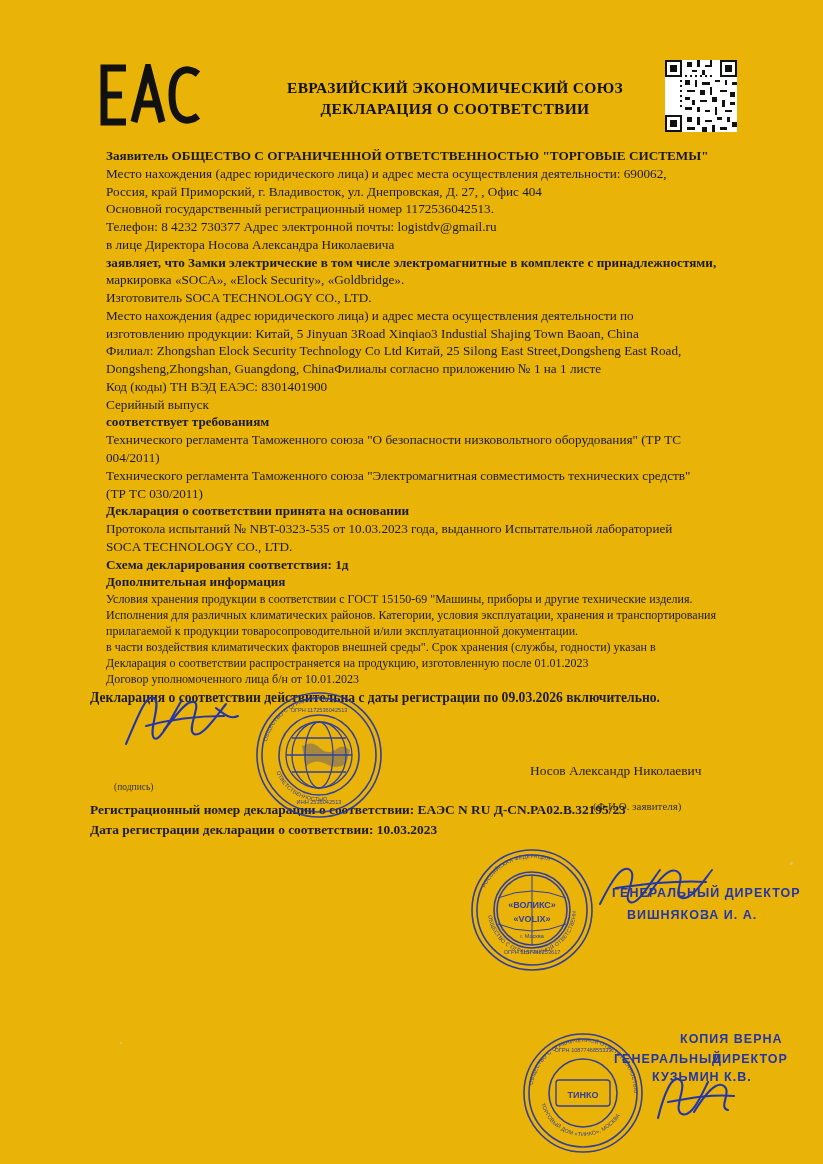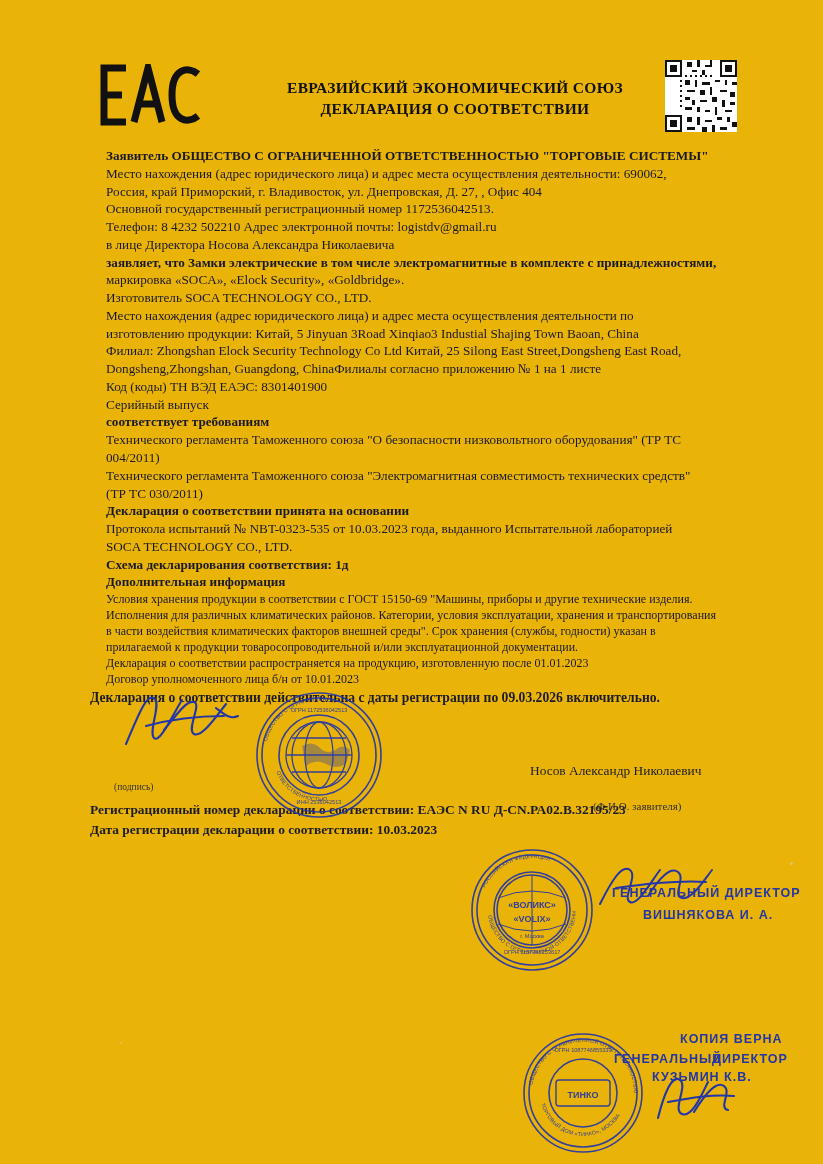--- a/index.html
+++ b/index.html
@@ -182,21 +182,21 @@
     position: absolute;
     font-family: "Liberation Sans", sans-serif;
     color: #2336a8;
     font-weight: bold;
     letter-spacing: 1px;
     font-size: 12.5px;
     line-height: 1.45;
     pointer-events: none;
   }
   .ht-gd { left: 612px; top: 884px; }
-  .ht-gd2 { left: 628px; top: 906px; padding-left: 15px; }
+  .ht-gd2 { left: 612px; top: 906px; padding-left: 15px; }
   .ht-copy { left: 660px; top: 1030px; padding-left: 20px; }
   .ht-gen { left: 614px; top: 1050px; }
   .ht-dir { left: 712px; top: 1050px; }
   .ht-kuz { left: 652px; top: 1068px; }
 
   .stamp-text-ring { font-size: 5.4px; font-family: "Liberation Sans", sans-serif; fill: #2336a8; letter-spacing: .2px; }
   .stamp-core { font-size: 9px; font-family: "Liberation Sans", sans-serif; fill: #2336a8; font-weight: bold; }
   .stamp-small { font-size: 5.6px; font-family: "Liberation Sans", sans-serif; fill: #2336a8; }
 
   .speck { position:absolute; background:#cfd3e2; border-radius:50%; opacity:.5; }
@@ -305,21 +305,21 @@
         </g>
       </svg>
     </div>
   </div>
 
   <div class="doc-body">
     <p class="b">Заявитель ОБЩЕСТВО С ОГРАНИЧЕННОЙ ОТВЕТСТВЕННОСТЬЮ "ТОРГОВЫЕ СИСТЕМЫ"</p>
     <p>Место нахождения (адрес юридического лица) и адрес места осуществления деятельности: 690062,</p>
     <p>Россия, край Приморский, г. Владивосток, ул. Днепровская, Д. 27,  , Офис 404</p>
     <p>Основной государственный регистрационный номер 1172536042513.</p>
-    <p>Телефон: 8 4232 502210 Адрес электронной почты: logistdv@gmail.ru</p>
+    <p>Телефон: 8 4232 730377 Адрес электронной почты: logistdv@gmail.ru</p>
     <p>в лице Директора Носова Александра Николаевича</p>
     <p class="b">заявляет, что Замки электрические в том числе электромагнитные в комплекте с принадлежностями,</p>
     <p>маркировка «SOCA», «Elock Security», «Goldbridge».</p>
     <p>Изготовитель SOCA TECHNOLOGY CO., LTD.</p>
     <p>Место нахождения (адрес юридического лица) и адрес места осуществления деятельности по</p>
     <p>изготовлению продукции: Китай, 5 Jinyuan 3Road Xinqiao3 Industial Shajing Town  Baoan, China</p>
     <p>Филиал: Zhongshan Elock Security Technology Co Ltd Китай, 25 Silong East Street,Dongsheng East Road,</p>
     <p>Dongsheng,Zhongshan, Guangdong, ChinaФилиалы согласно приложению № 1 на 1 листе</p>
     <p>Код (коды) ТН ВЭД ЕАЭС: 8301401900</p>
     <p>Серийный выпуск</p>
@@ -328,22 +328,22 @@
     <p>004/2011)</p>
     <p>Технического регламента Таможенного союза "Электромагнитная  совместимость технических средств"</p>
     <p>(ТР ТС 030/2011)</p>
     <p class="b gap-sm">Декларация о соответствии принята на основании</p>
     <p>Протокола испытаний № NBT-0323-535 от 10.03.2023 года, выданного Испытательной лабораторией</p>
     <p>SOCA TECHNOLOGY CO., LTD.</p>
     <p class="b">Схема декларирования соответствия: 1д</p>
     <p class="b">Дополнительная информация</p>
     <p class="small">Условия хранения продукции в соответствии с ГОСТ 15150-69 "Машины, приборы и другие технические изделия.</p>
     <p class="small">Исполнения для различных климатических районов. Категории, условия эксплуатации, хранения и транспортирования</p>
+    <p class="small">прилагаемой к продукции товаросопроводительной и/или эксплуатационной документации.</p>
     <p class="small">в части воздействия климатических факторов внешней среды". Срок хранения (службы, годности) указан в</p>
-    <p class="small">прилагаемой к продукции товаросопроводительной и/или эксплуатационной документации.</p>
     <p class="small">Декларация о соответствии распространяется на продукцию, изготовленную после 01.01.2023</p>
     <p class="small">Договор уполномоченного лица б/н от 10.01.2023</p>
   </div>
 
   <div class="sig-block">
     <div class="sig-line-1">Декларация о соответствии действительна с даты регистрации по 09.03.2026 включительно.</div>
     <div class="sig-row">
       <div class="sig-caption">(подпись)</div>
       <div class="sig-name">Носов Александр Николаевич</div>
       <div class="sig-name-caption">(Ф.И.О. заявителя)</div>

